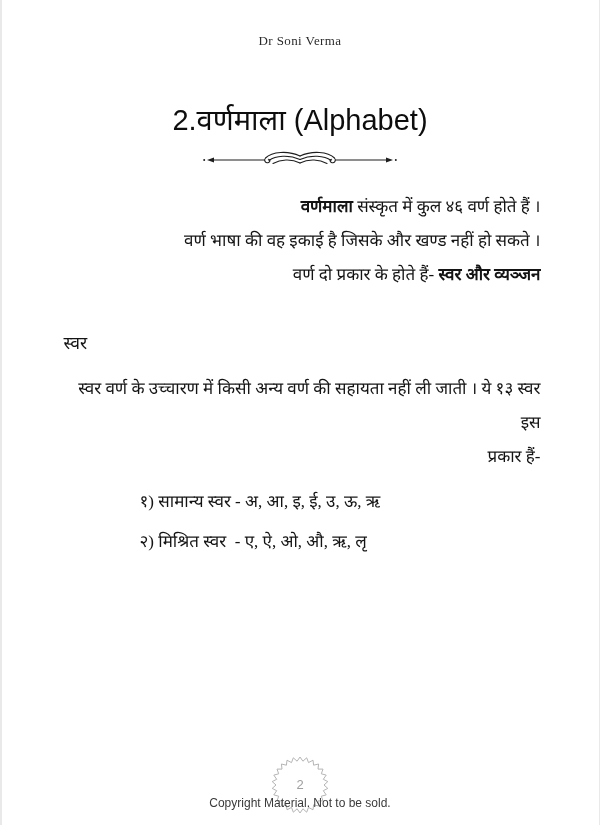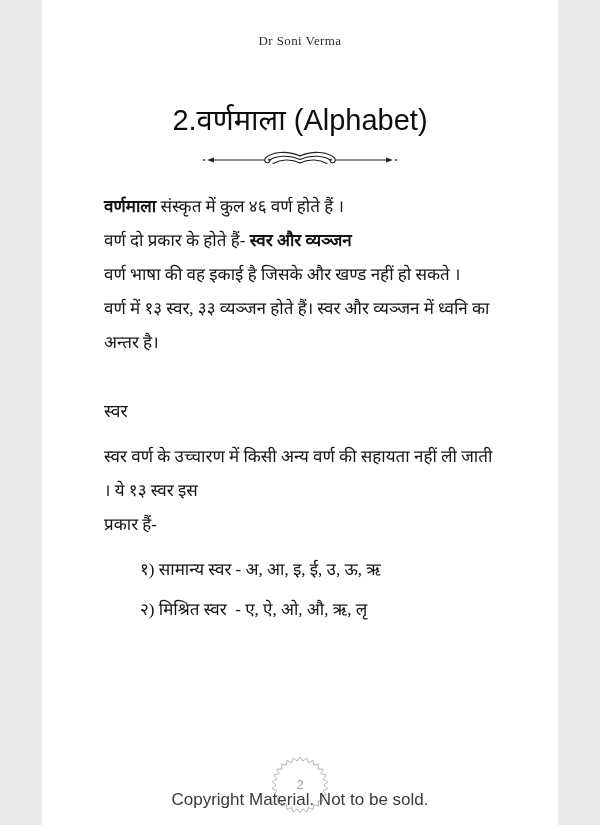--- a/index.html
+++ b/index.html
@@ -1,19 +1,19 @@
 <!DOCTYPE html>
 <html><head>
 <meta charset="utf-8">
 <style>
   * { margin: 0; padding: 0; box-sizing: border-box; }
   html, body { background: #e9e9e9; }
   .page {
     position: relative;
-    width: 516px;
+    width: 597px;
     height: 825px;
     margin: 0 auto;
     background: #ffffff;
     overflow: hidden;
     font-family: "Liberation Serif", "DejaVu Serif", serif;
     color: #161616;
   }
   .running-header {
     padding-top: 33px;
     text-align: center;
@@ -34,32 +34,32 @@
     margin: 10px auto 0 auto;
     height: 24px;
   }
   .divider-wrap svg { display: block; }
   .content {
     margin: 18px 58px 0 62px;
     font-size: 17px;
     line-height: 34px;
     color: #141414;
   }
-  .text-line { white-space: pre-wrap; }
+  .text-line { white-space: pre-wrap; text-align: right; }
   .bold { font-weight: 700; }
   .section-heading {
     margin-top: 36px;
     font-weight: 400;
     font-size: 17.5px;
     line-height: 30px;
   }
   .section-body { margin-top: 14px; }
   .vowel-list {
     list-style: none;
-    margin: 8px 0 0 36px;
+    margin: 8px 0 0 76px;
   }
   .vowel-list li {
     line-height: 40px;
     white-space: pre-wrap;
   }
   .footer {
     position: absolute;
     left: 0;
     bottom: 0;
     width: 100%;
@@ -82,21 +82,21 @@
     font-size: 13px;
     color: #9f9f9f;
   }
   .copyright-line {
     position: absolute;
     left: 0;
     bottom: 15px;
     width: 100%;
     text-align: center;
     font-family: "Liberation Sans", "DejaVu Sans", sans-serif;
-    font-size: 17px;
+    font-size: 12px;
     color: #3a3a3a;
   }
 </style>
 </head>
 <body>
 
 <div class="page">
 
   <div class="running-header">Dr Soni Verma</div>
 
@@ -122,25 +122,24 @@
 
         <use href="#flourish-half" transform="translate(196 0) scale(-1 1)"></use>
       </g>
     </svg>
   </div>
 
   <div class="content">
 
     <p class="text-line"><span class="bold">वर्णमाला</span><span> संस्कृत में कुल ४६ वर्ण होते हैं ।</span></p>
 
+    <p class="text-line">वर्ण भाषा की वह इकाई है जिसके और खण्ड नहीं हो सकते ।</p>
+
     <p class="text-line"><span>वर्ण दो प्रकार के होते हैं- </span><span class="bold">स्वर और व्यञ्जन</span></p>
 
-    <p class="text-line">वर्ण भाषा की वह इकाई है जिसके और खण्ड नहीं हो सकते ।</p>
-
-    <p class="text-line">वर्ण में १३ स्वर, ३३ व्यञ्जन होते हैं। स्वर और व्यञ्जन में ध्वनि का अन्तर है।</p>
 
     <h2 class="section-heading">स्वर</h2>
 
     <div class="section-body">
       <p class="text-line">स्वर वर्ण के उच्चारण में किसी अन्य वर्ण की सहायता नहीं ली जाती । ये १३ स्वर इस</p>
       <p class="text-line">प्रकार हैं-</p>
     </div>
 
     <ul class="vowel-list">
       <li>१) सामान्य स्वर - अ, आ, इ, ई, उ, ऊ, ऋ</li>

